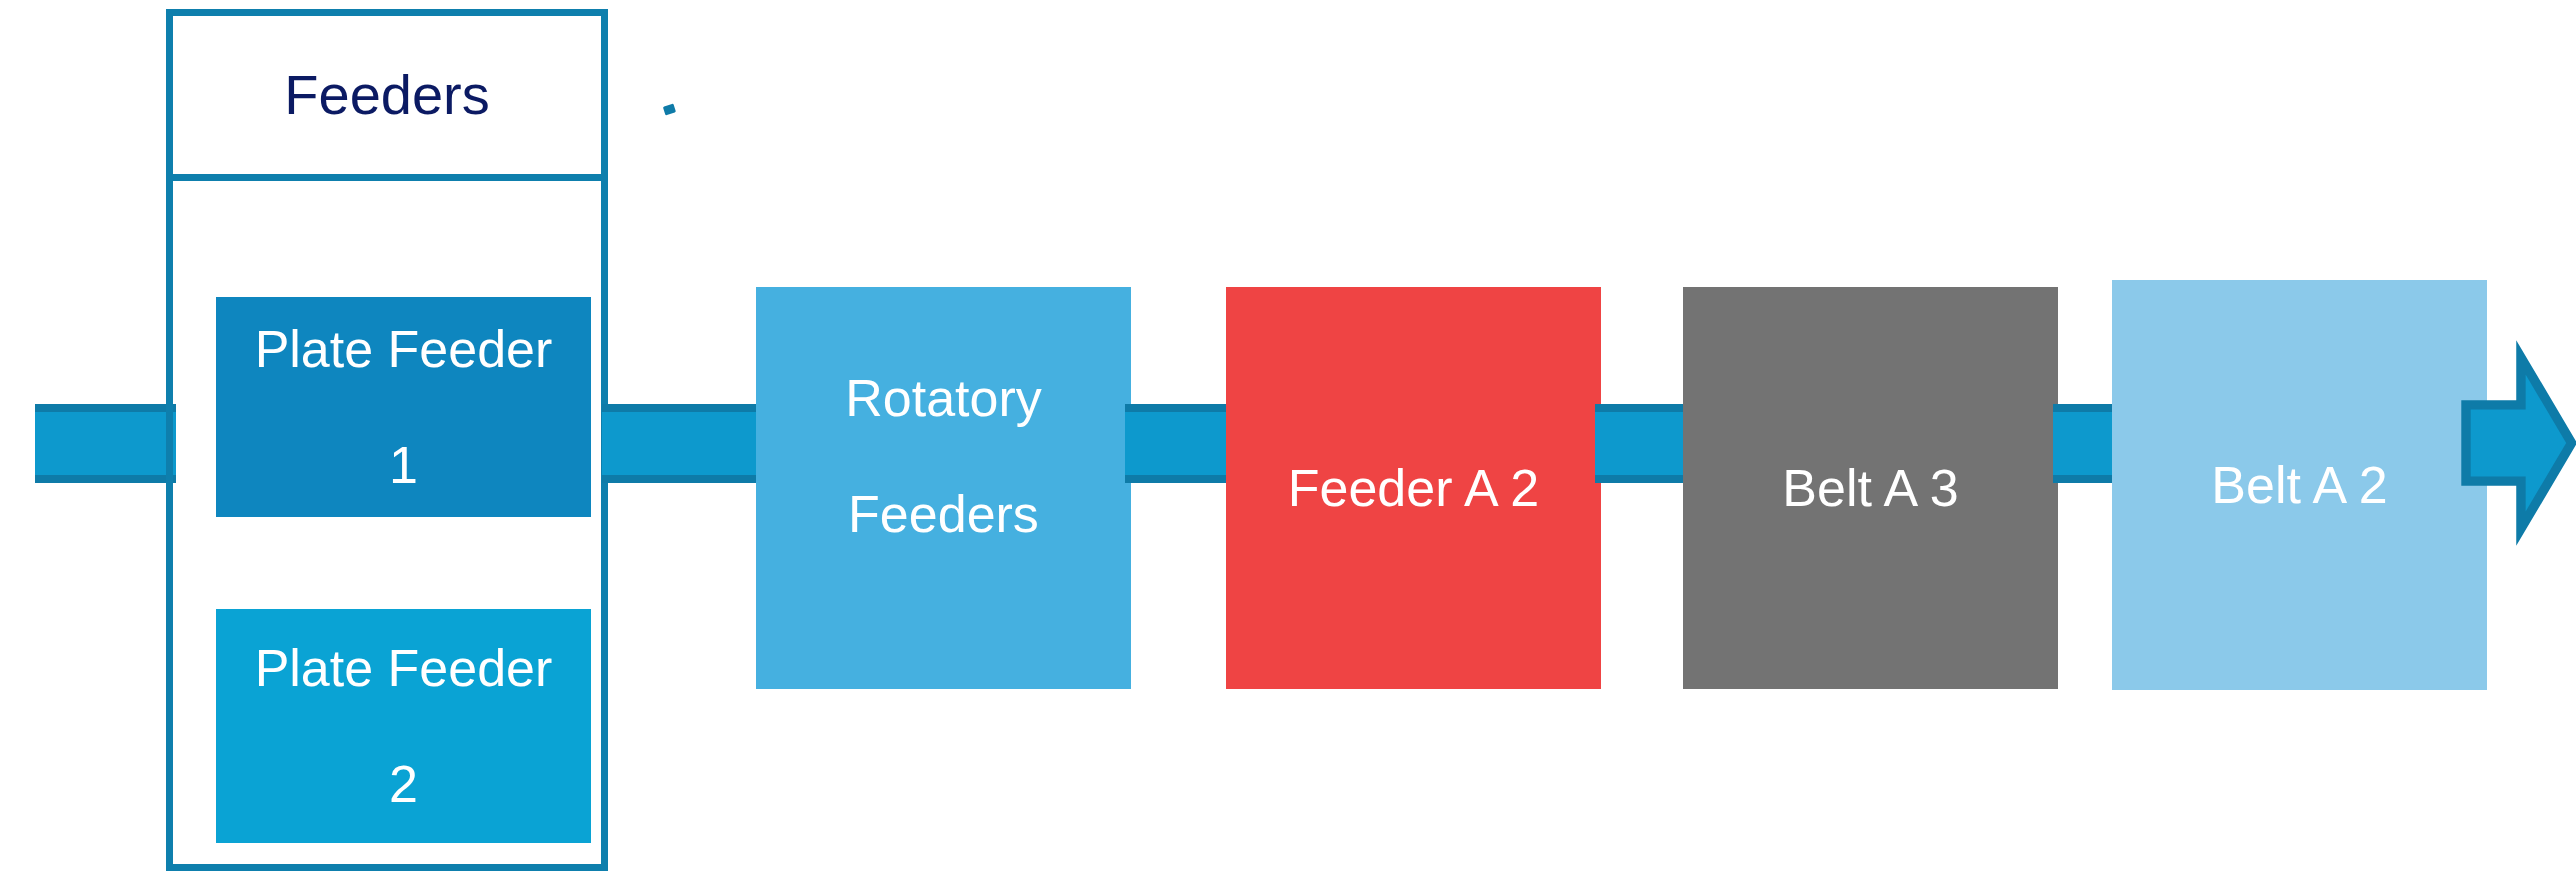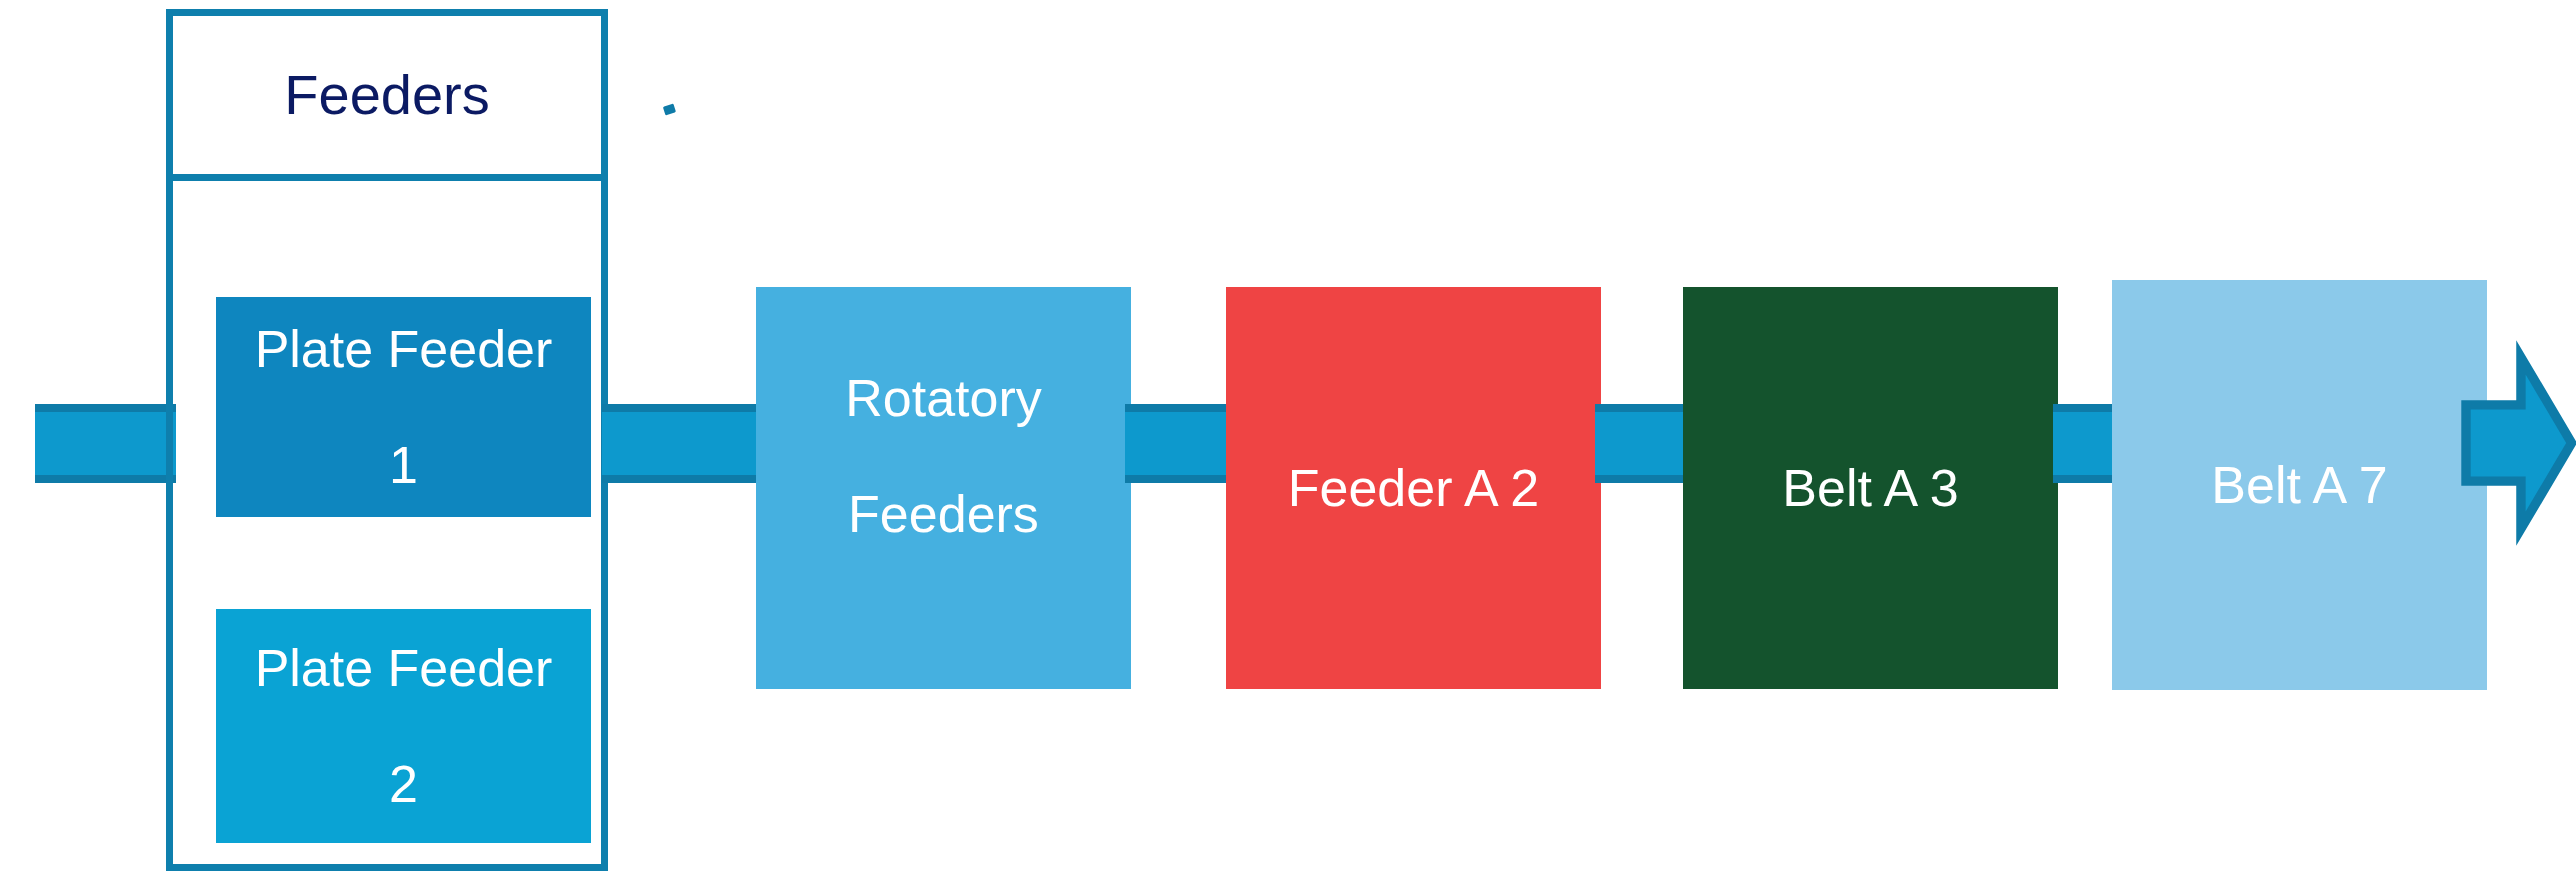--- a/index.html
+++ b/index.html
@@ -82,21 +82,21 @@
     left: 756px; top: 287px; width: 375px; height: 402px;
     background: #45b0e0;
     text-align: center;
   }
   .feeder-a2 {
     left: 1226px; top: 287px; width: 375px; height: 402px;
     background: #ef4444;
   }
   .belt-a3 {
     left: 1683px; top: 287px; width: 375px; height: 402px;
-    background: #14532d;
+    background: #737373;
   }
   .belt-a4 {
     left: 2112px; top: 280px; width: 375px; height: 410px;
     background: #8bc9ea;
   }
 
   
   .crusher span { transform: translateY(-16px); }
 
   
@@ -170,21 +170,21 @@
 
   <div class="connector conn-feeder-belt3"></div>
 
   <div class="pbox belt-a3">
     <span>Belt A 3</span>
   </div>
 
   <div class="connector conn-belt3-belt4"></div>
 
   <div class="pbox belt-a4">
-    <span>Belt A 7</span>
+    <span>Belt A 2</span>
   </div>
 
   <div class="end-arrow">
     <svg viewBox="0 0 148 250" preserveAspectRatio="none" aria-hidden="true">
       <polygon points="0,72 76,72 76,6 146,125 76,244 76,178 0,178" fill="#0d99cd" stroke="#0e7ba8" stroke-width="13" stroke-linejoin="miter"></polygon>
     </svg>
   </div>
 
   <div class="dot-artifact"></div>
 

